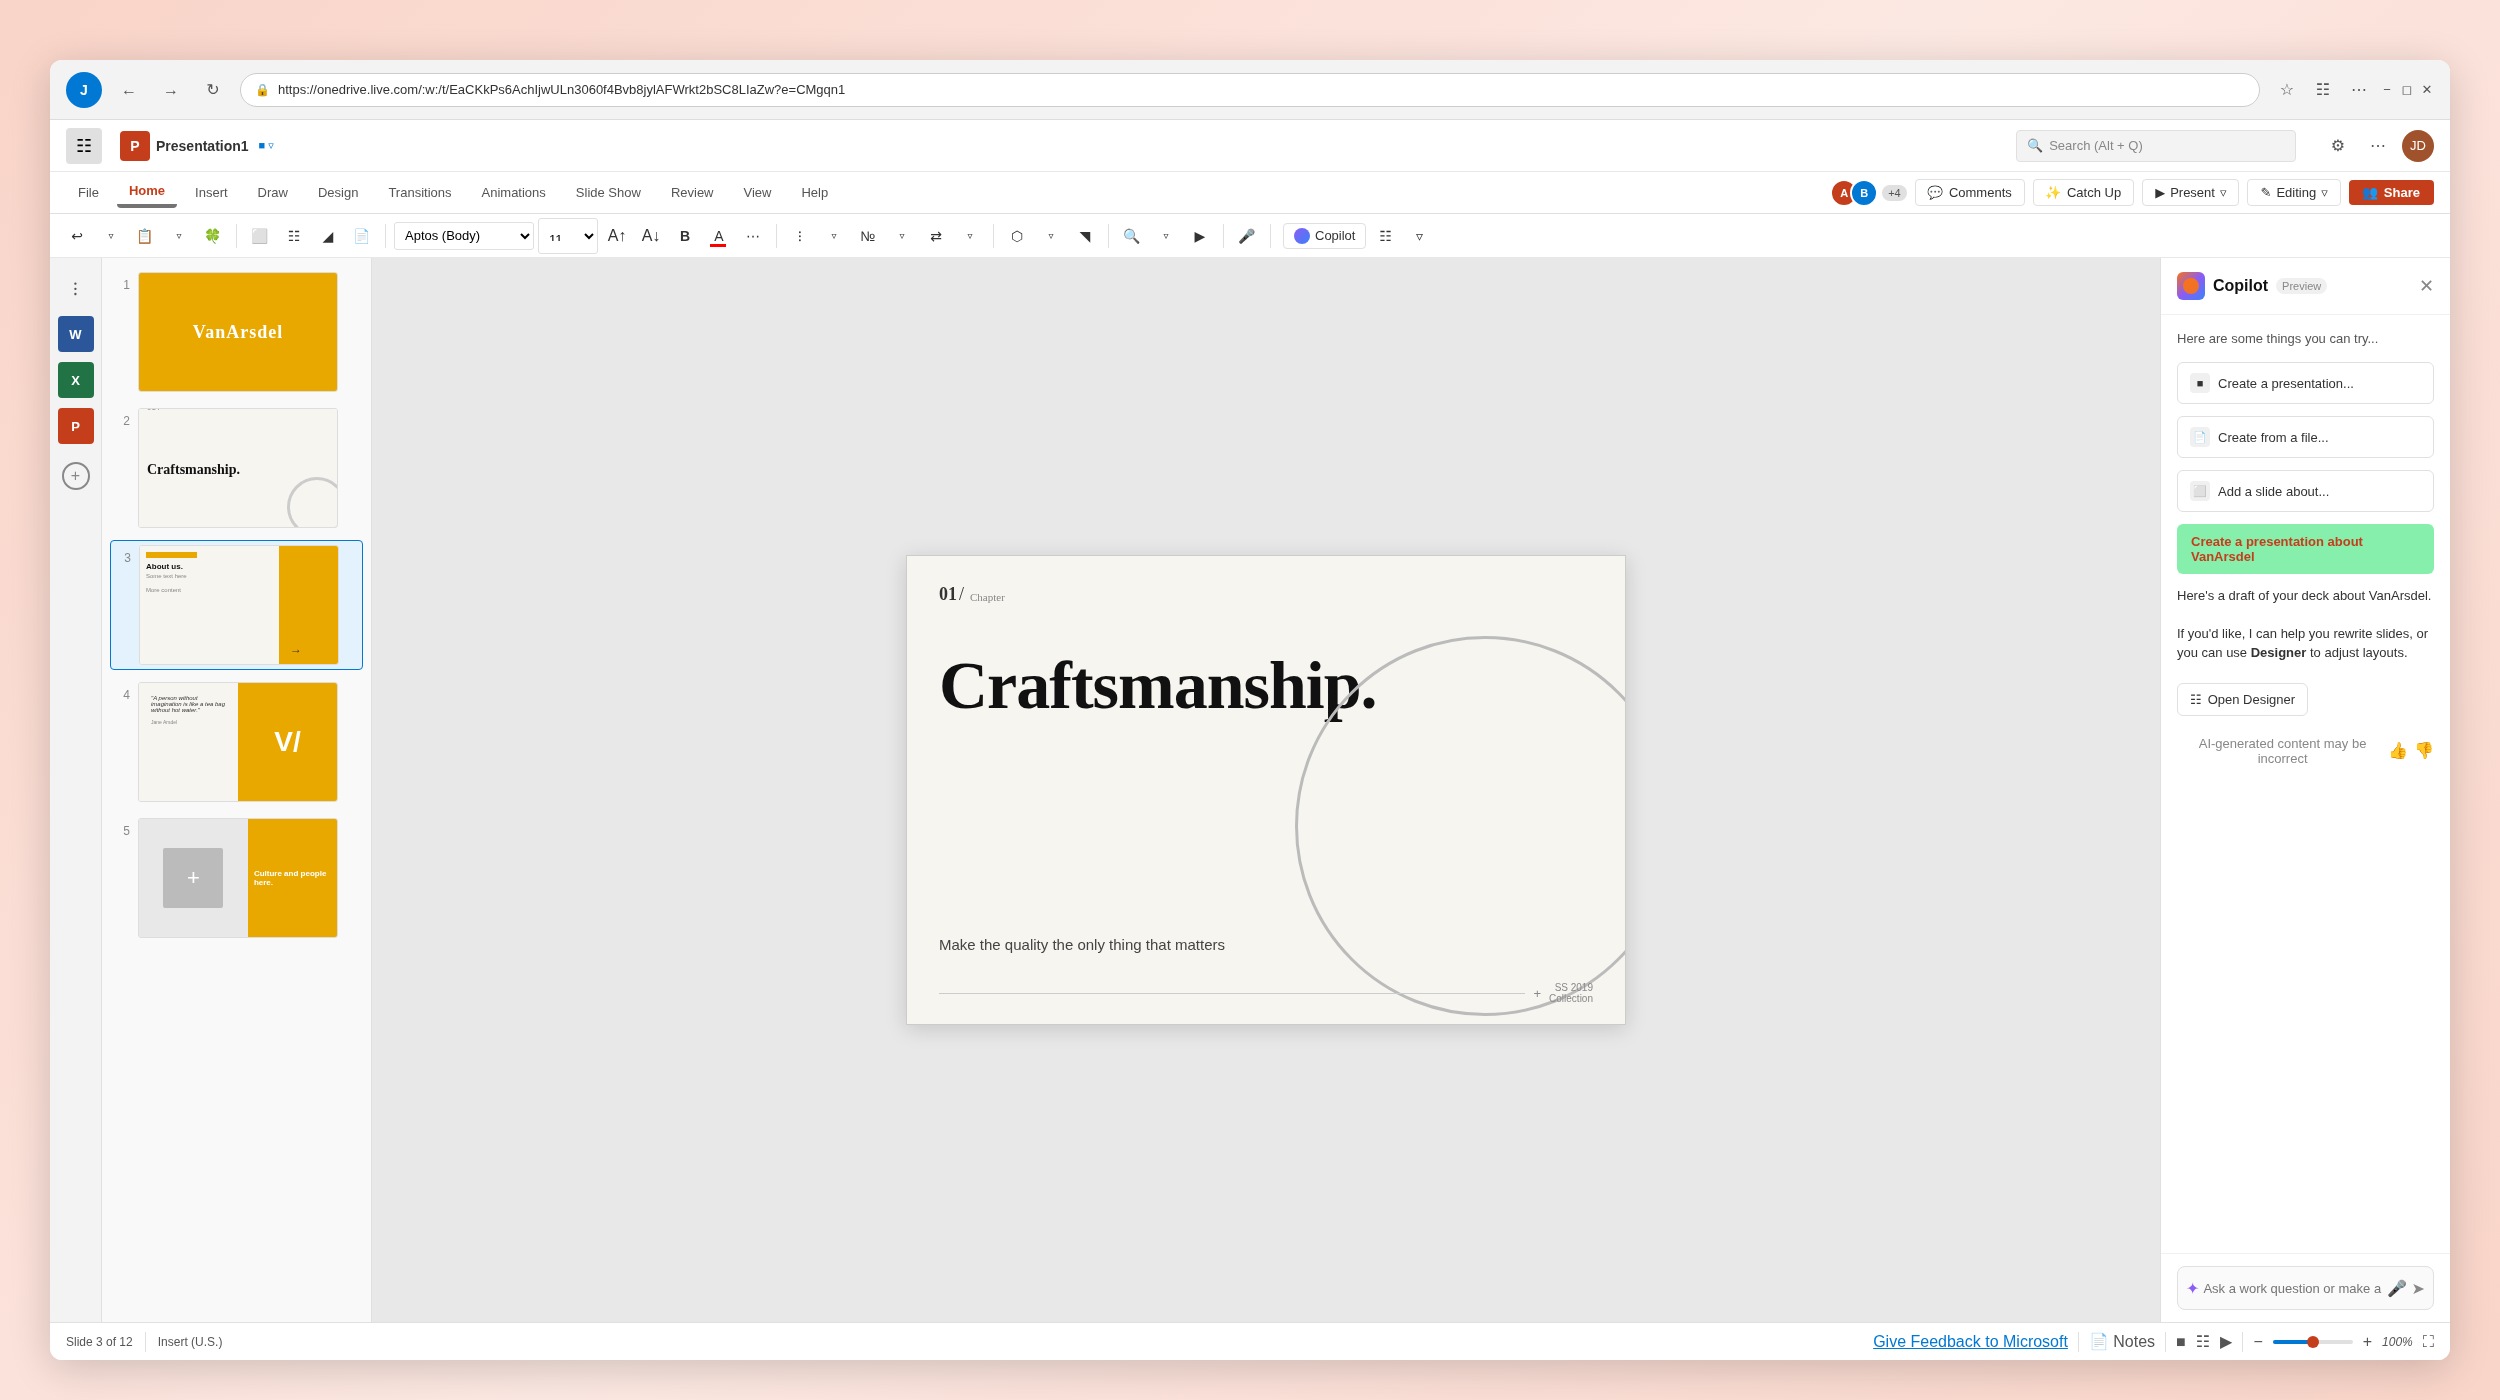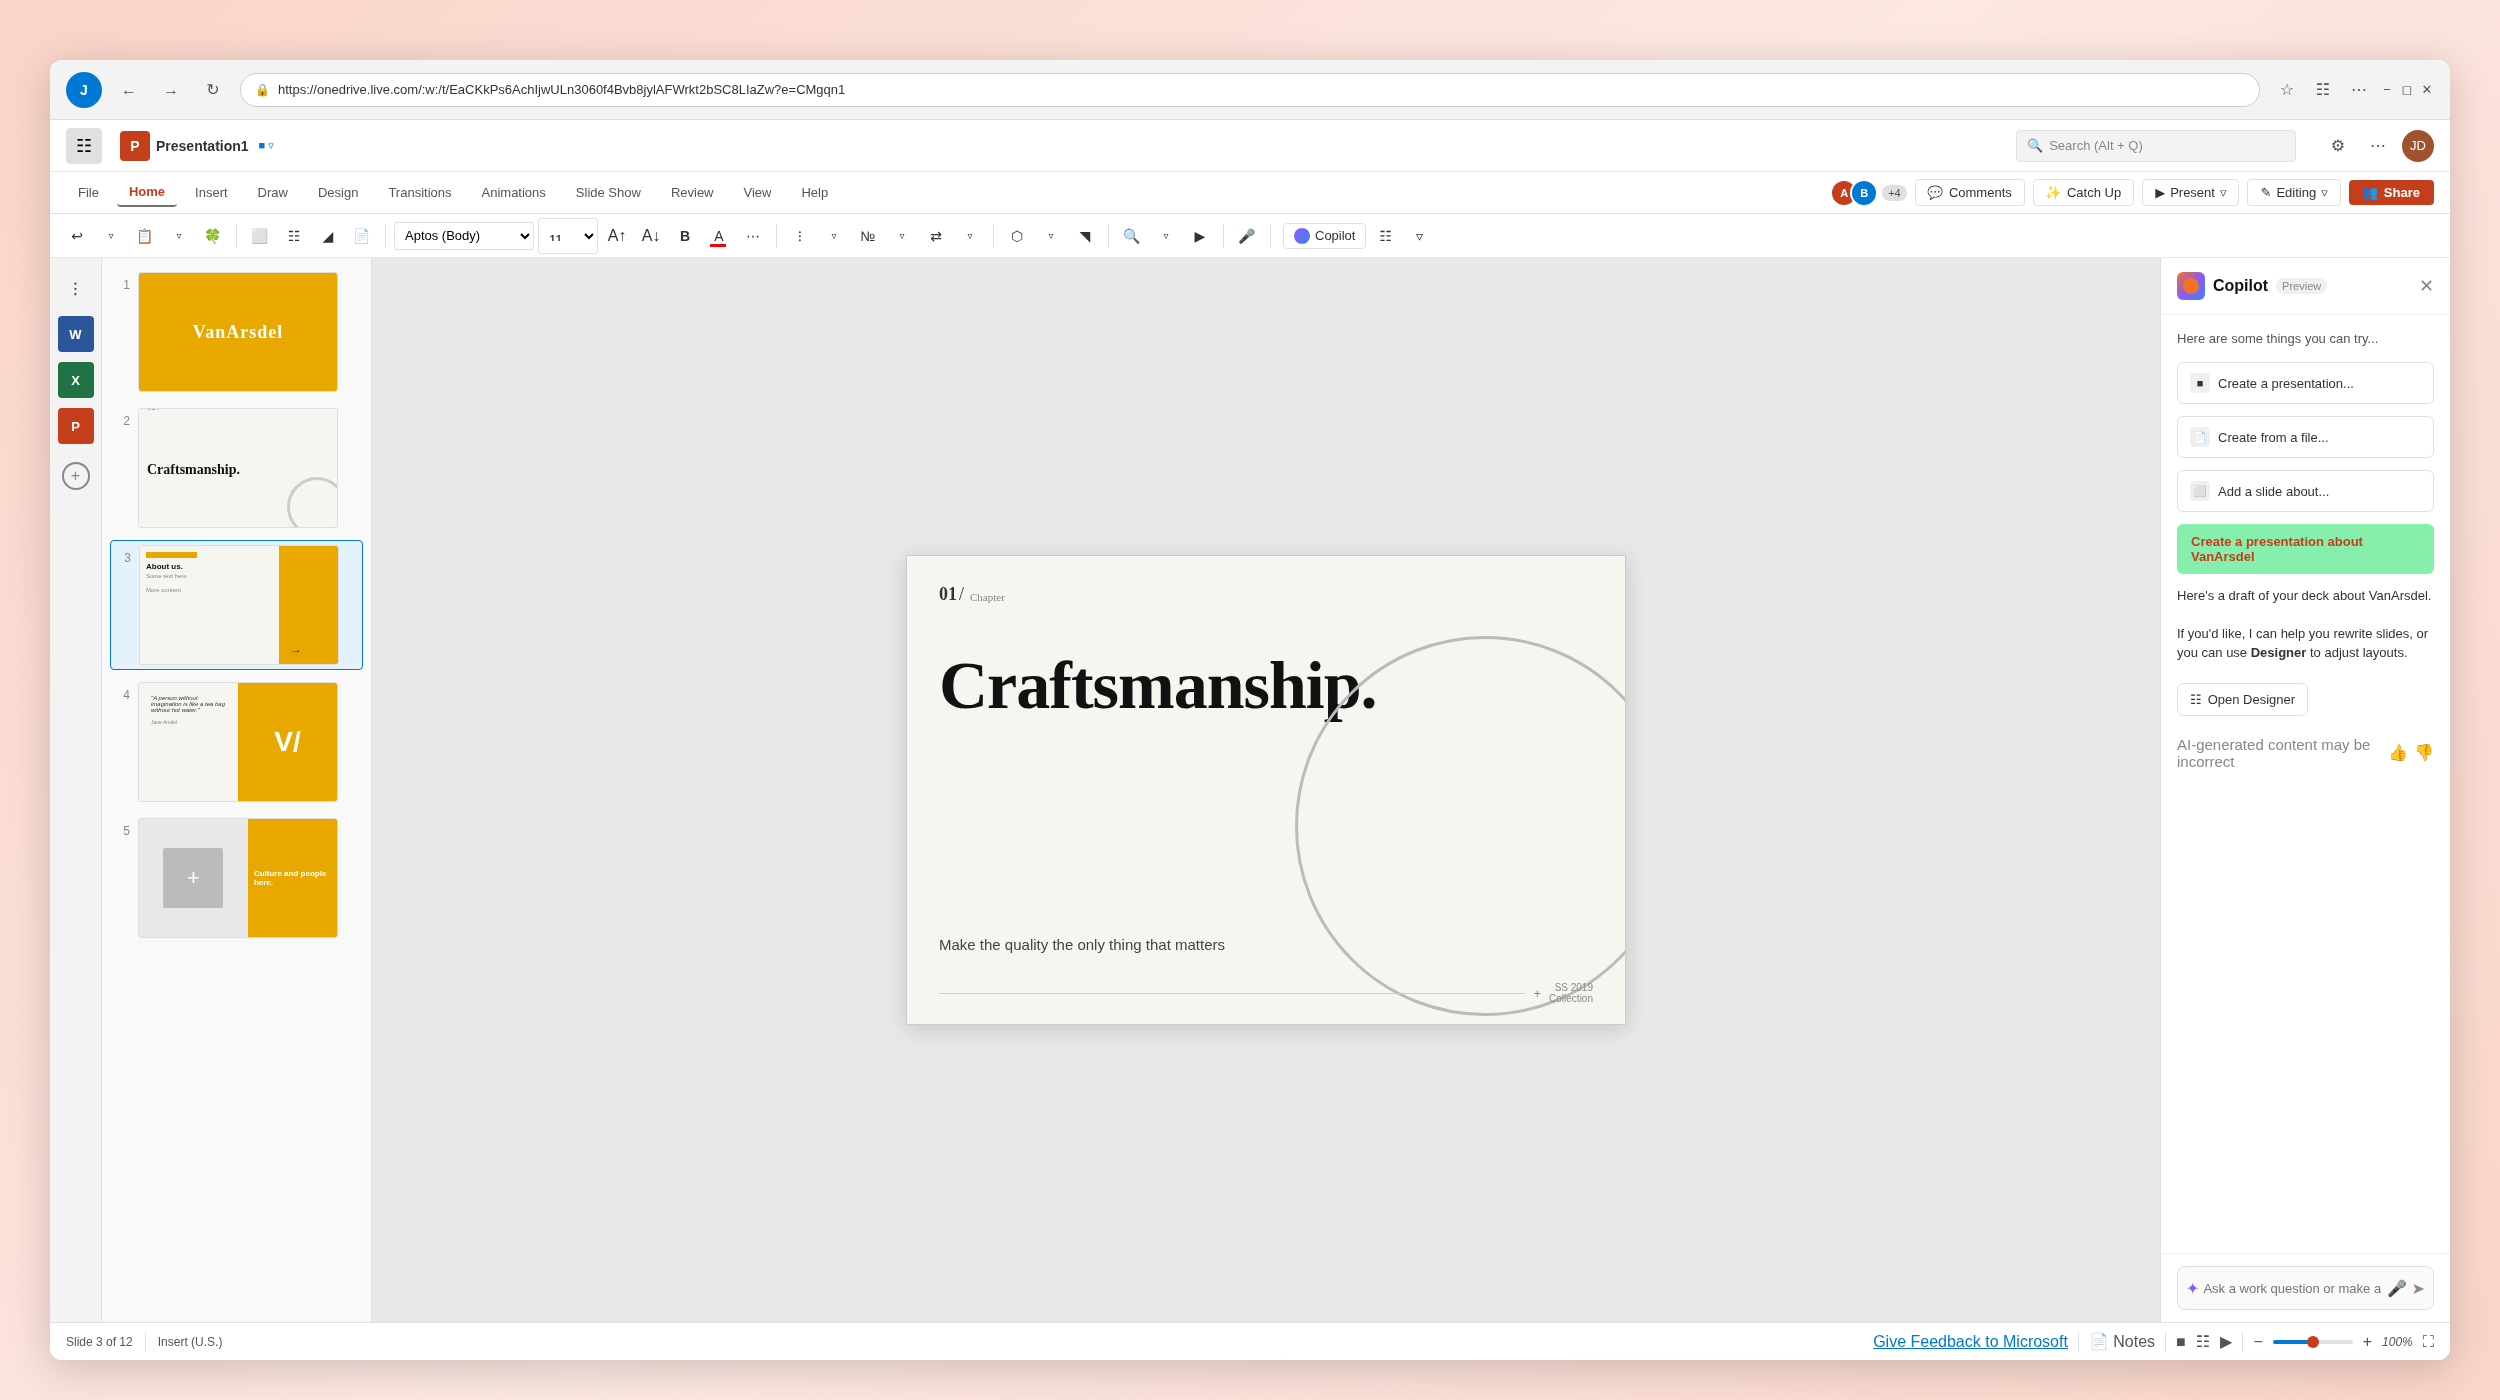--- a/index.html
+++ b/index.html
@@ -175,21 +175,21 @@
       padding: 6px 12px;
       font-size: 13px;
       color: #555;
       border-radius: 4px;
       cursor: pointer;
       border: none;
       background: transparent;
     }
     .ribbon-tab.active {
       color: #c43e1c;
-      border-bottom: 2px solid #737373;
+      border-bottom: 4px solid #737373;
       font-weight: 600;
     }
     .ribbon-actions {
       margin-left: auto;
       display: flex;
       gap: 8px;
       align-items: center;
     }
     .ribbon-user-avatars {
       display: flex;
@@ -687,22 +687,23 @@
       margin-top: 8px;
       width: fit-content;
     }
     .copilot-feedback {
       display: flex;
       align-items: center;
       justify-content: space-between;
       margin-top: 8px;
     }
     .copilot-feedback-text {
-      font-size: 15px;
+      font-size: 13px;
       color: #888;
+      text-align: center;
     }
     .copilot-feedback-btns {
       display: flex;
       gap: 6px;
     }
     .copilot-feedback-btn {
       background: transparent;
       border: none;
       cursor: pointer;
       color: #888;

